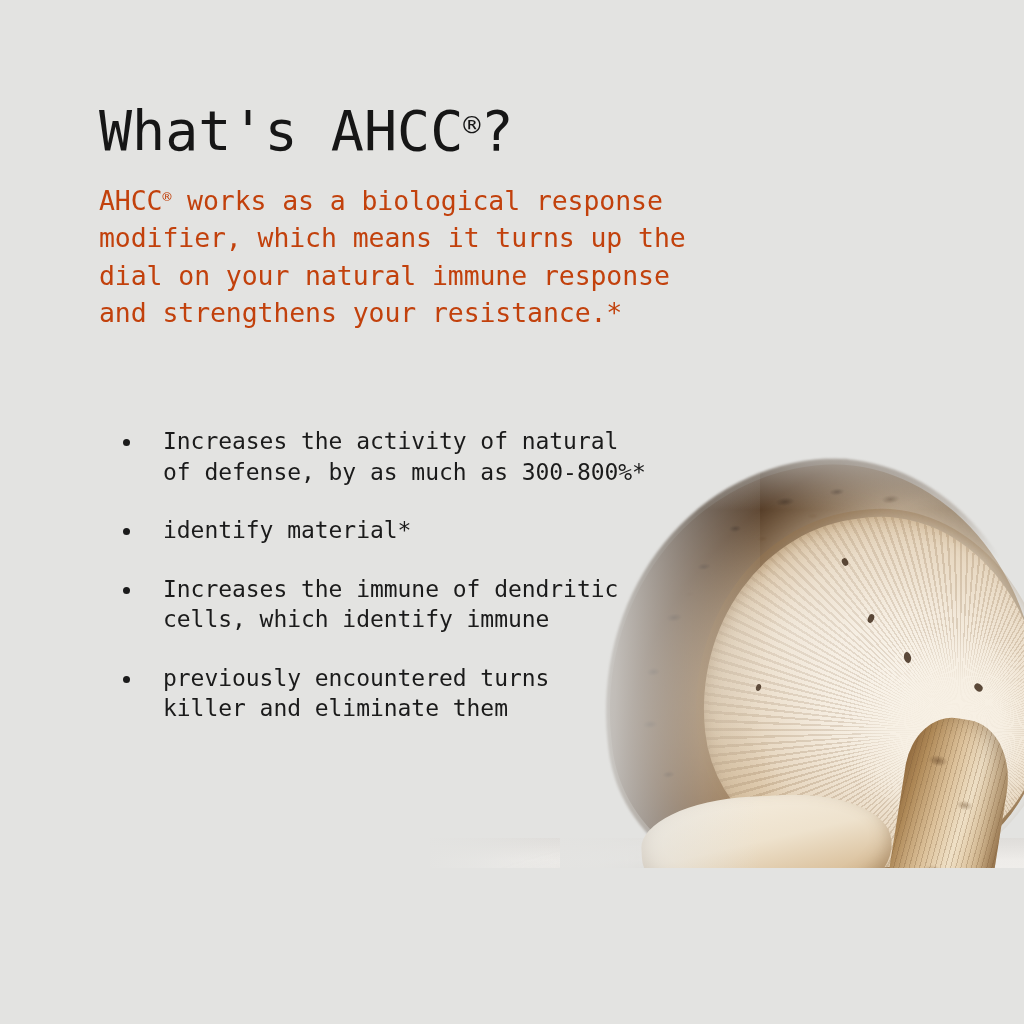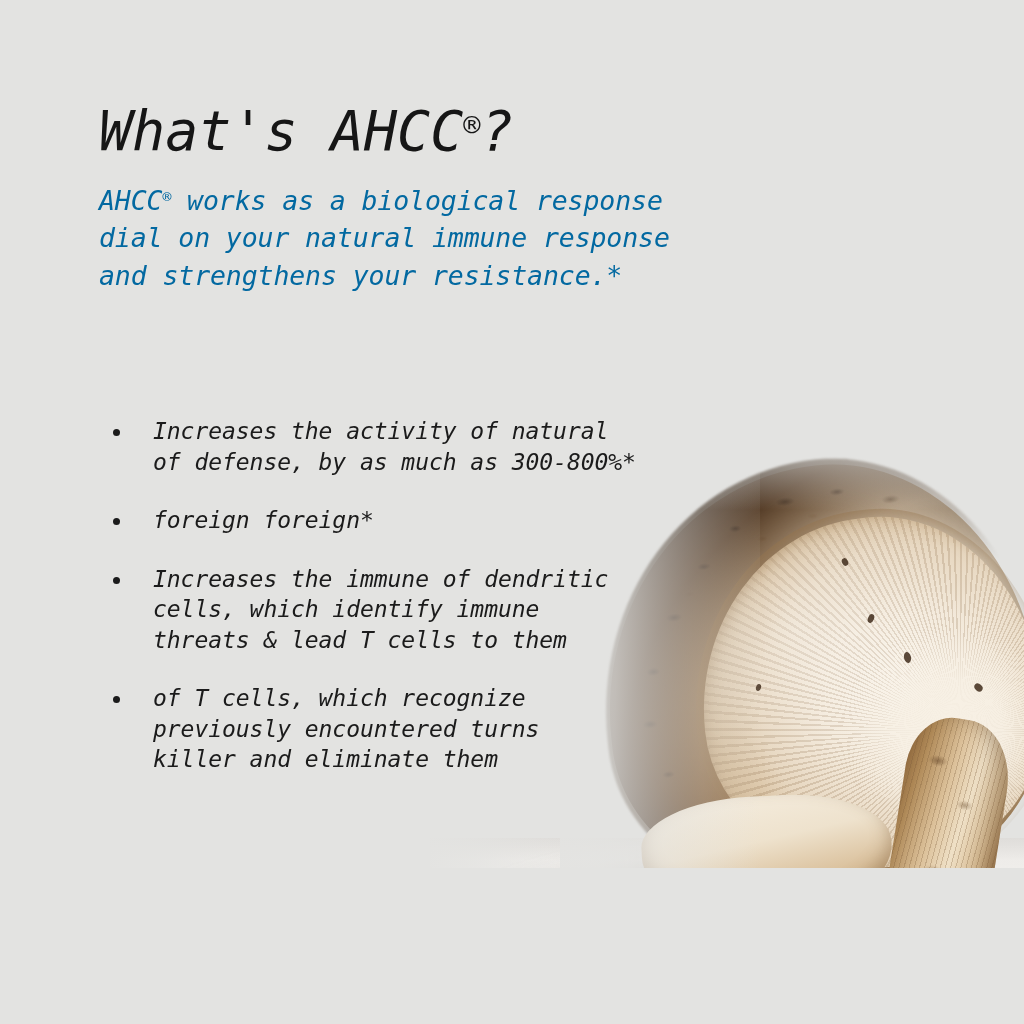--- a/index.html
+++ b/index.html
@@ -13,21 +13,20 @@
     font-family: "DejaVu Sans Mono", "Liberation Mono", monospace;
     background: #e3e3e1;
   }
 
   #canvas {
     position: relative;
     width: 1024px;
     height: 868px;
     background: #e3e3e1;
     overflow: hidden;
-    font-style: italic;
   }
 
   
   .photo-layer {
     position: absolute;
     inset: 0;
     pointer-events: none;
   }
 
   
@@ -312,21 +311,21 @@
     letter-spacing: 0;
   }
 
   .intro {
     position: absolute;
     left: 99px;
     top: 178px;
     width: 780px;
     font-size: 26.5px;
     line-height: 37.5px;
-    color: #0369a1;
+    color: #c2410c;
     font-weight: 400;
     letter-spacing: -0.1px;
   }
   .intro .reg {
     font-size: .56em;
     vertical-align: 0.52em;
   }
   .intro-line { white-space: nowrap; }
 
   .bullets {
@@ -388,46 +387,45 @@
     <div class="photo-fade"></div>
     <div class="photo-fade-top"></div>
   </div>
 
   <div class="content">
 
     <h1 class="headline"><span>What's AHCC</span><span class="reg">®</span><span>?</span></h1>
 
     <div class="intro">
       <div class="intro-line"><span>AHCC</span><span class="reg">®</span><span> works as a biological response</span></div>
+      <div class="intro-line">modifier, which means it turns up the</div>
       <div class="intro-line">dial on your natural immune response</div>
       <div class="intro-line">and strengthens your resistance.*</div>
     </div>
 
-    <ul class="bullets" style="list-style:none;margin:2px;padding:0;">
+    <ul class="bullets" style="list-style:none;margin:12px;padding:0;">
 
       <li class="bullet">
         <span class="bullet-dot"></span>
         <div class="bullet-line">Increases the activity of natural</div>
         <div class="bullet-line">of defense, by as much as 300-800%*</div>
       </li>
 
       <li class="bullet">
         <span class="bullet-dot"></span>
-        <div class="bullet-line">foreign foreign*</div>
+        <div class="bullet-line">identify material*</div>
       </li>
 
       <li class="bullet">
         <span class="bullet-dot"></span>
         <div class="bullet-line">Increases the immune of dendritic</div>
         <div class="bullet-line">cells, which identify immune</div>
-        <div class="bullet-line">threats &amp; lead T cells to them</div>
       </li>
 
       <li class="bullet">
         <span class="bullet-dot"></span>
-        <div class="bullet-line">of T cells, which recognize</div>
         <div class="bullet-line">previously encountered turns</div>
         <div class="bullet-line">killer and eliminate them</div>
       </li>
 
     </ul>
   </div>
 </div>
 
 </body></html>

